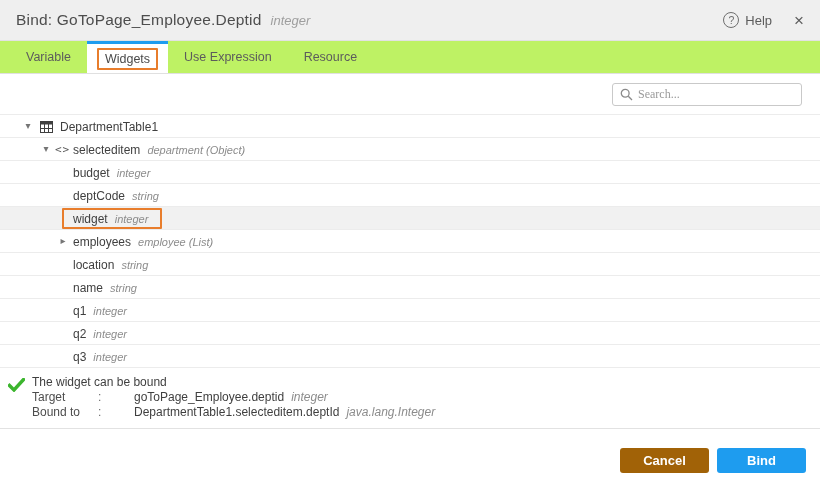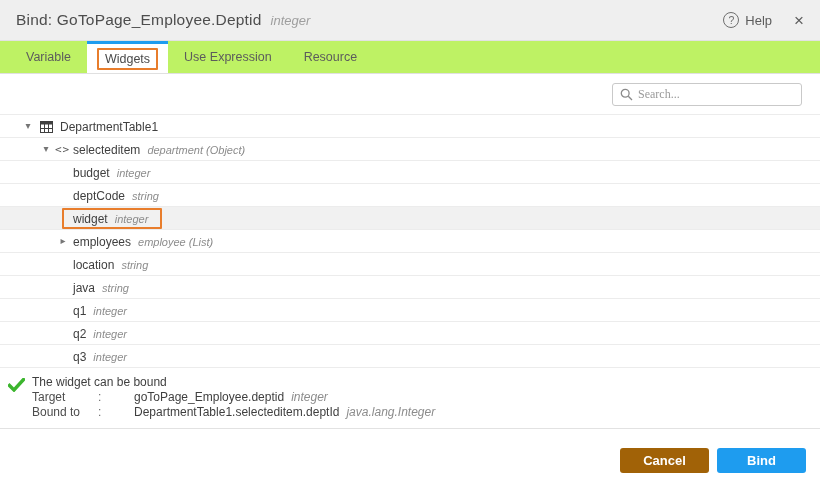--- a/index.html
+++ b/index.html
@@ -183,21 +183,21 @@
       </span>
     </div>
     <div class="tree-row">
       <span class="label-wrap" style="left: 73px;">
         <span class="node-label">location</span>
         <span class="node-type">string</span>
       </span>
     </div>
     <div class="tree-row">
       <span class="label-wrap" style="left: 73px;">
-        <span class="node-label">java</span>
+        <span class="node-label">name</span>
         <span class="node-type">string</span>
       </span>
     </div>
     <div class="tree-row">
       <span class="label-wrap" style="left: 73px;">
         <span class="node-label">q1</span>
         <span class="node-type">integer</span>
       </span>
     </div>
     <div class="tree-row">

